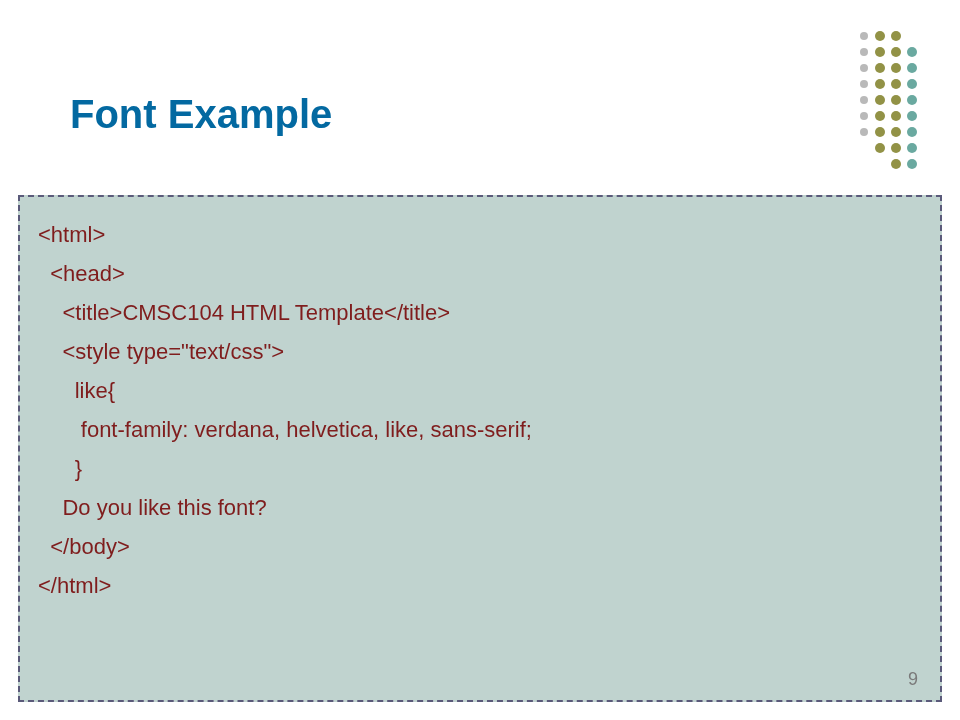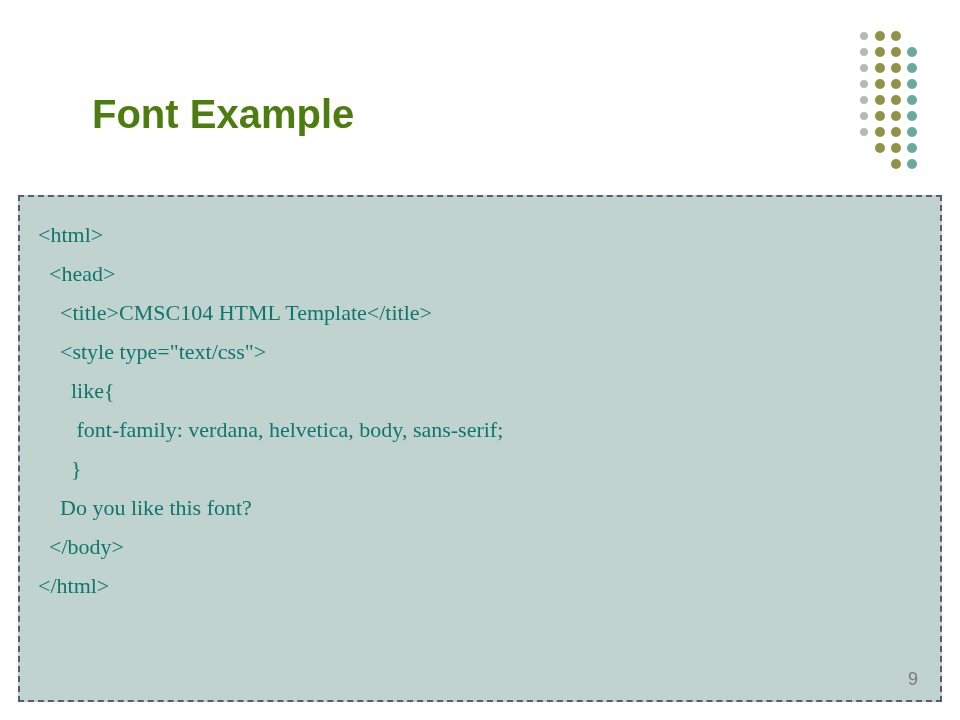--- a/index.html
+++ b/index.html
@@ -10,44 +10,44 @@
     body {
       width: 960px;
       height: 720px;
       background: #ffffff;
       font-family: Arial, sans-serif;
       position: relative;
     }
     .title {
       font-size: 40px;
       font-weight: bold;
-      color: #4d7c0f;
+      color: #0369a1;
       position: absolute;
       top: 92px;
-      left: 92px;
+      left: 70px;
     }
     .corner-deco {
       position: absolute;
       top: 28px;
       right: 16px;
     }
     .code-box {
       position: absolute;
       top: 195px;
       left: 18px;
       right: 18px;
       bottom: 18px;
       background: #c0d3cf;
       border: 2px dashed #5a5a7a;
       padding: 18px 10px 18px 18px;
     }
     .code-line {
-      font-family: Liberation Serif, serif;
+      font-family: Liberation Sans, sans-serif;
       font-size: 22px;
-      color: #0f766e;
+      color: #7f1d1d;
       line-height: 39px;
       white-space: pre;
     }
     .page-number {
       position: absolute;
       right: 42px;
       bottom: 30px;
       font-size: 18px;
       color: #7a7a7a;
       font-family: Arial, sans-serif;
@@ -102,21 +102,21 @@
   <circle cx="88" cy="136" r="5" fill="#6aa9a0"></circle>
 </svg>
 
 <div class="code-box">
   <div id="code-container">
       <div class="code-line">&lt;html&gt;</div>
       <div class="code-line">  &lt;head&gt;</div>
       <div class="code-line">    &lt;title&gt;CMSC104 HTML Template&lt;/title&gt;</div>
       <div class="code-line">    &lt;style type="text/css"&gt;</div>
       <div class="code-line">      like{</div>
-      <div class="code-line">       font-family: verdana, helvetica, body, sans-serif;</div>
+      <div class="code-line">       font-family: verdana, helvetica, like, sans-serif;</div>
       <div class="code-line">      }</div>
       <div class="code-line">    Do you like this font?</div>
       <div class="code-line">  &lt;/body&gt;</div>
       <div class="code-line">&lt;/html&gt;</div>
     </div>
 </div>
 
 <div class="page-number">9</div>
 
 </body></html>

